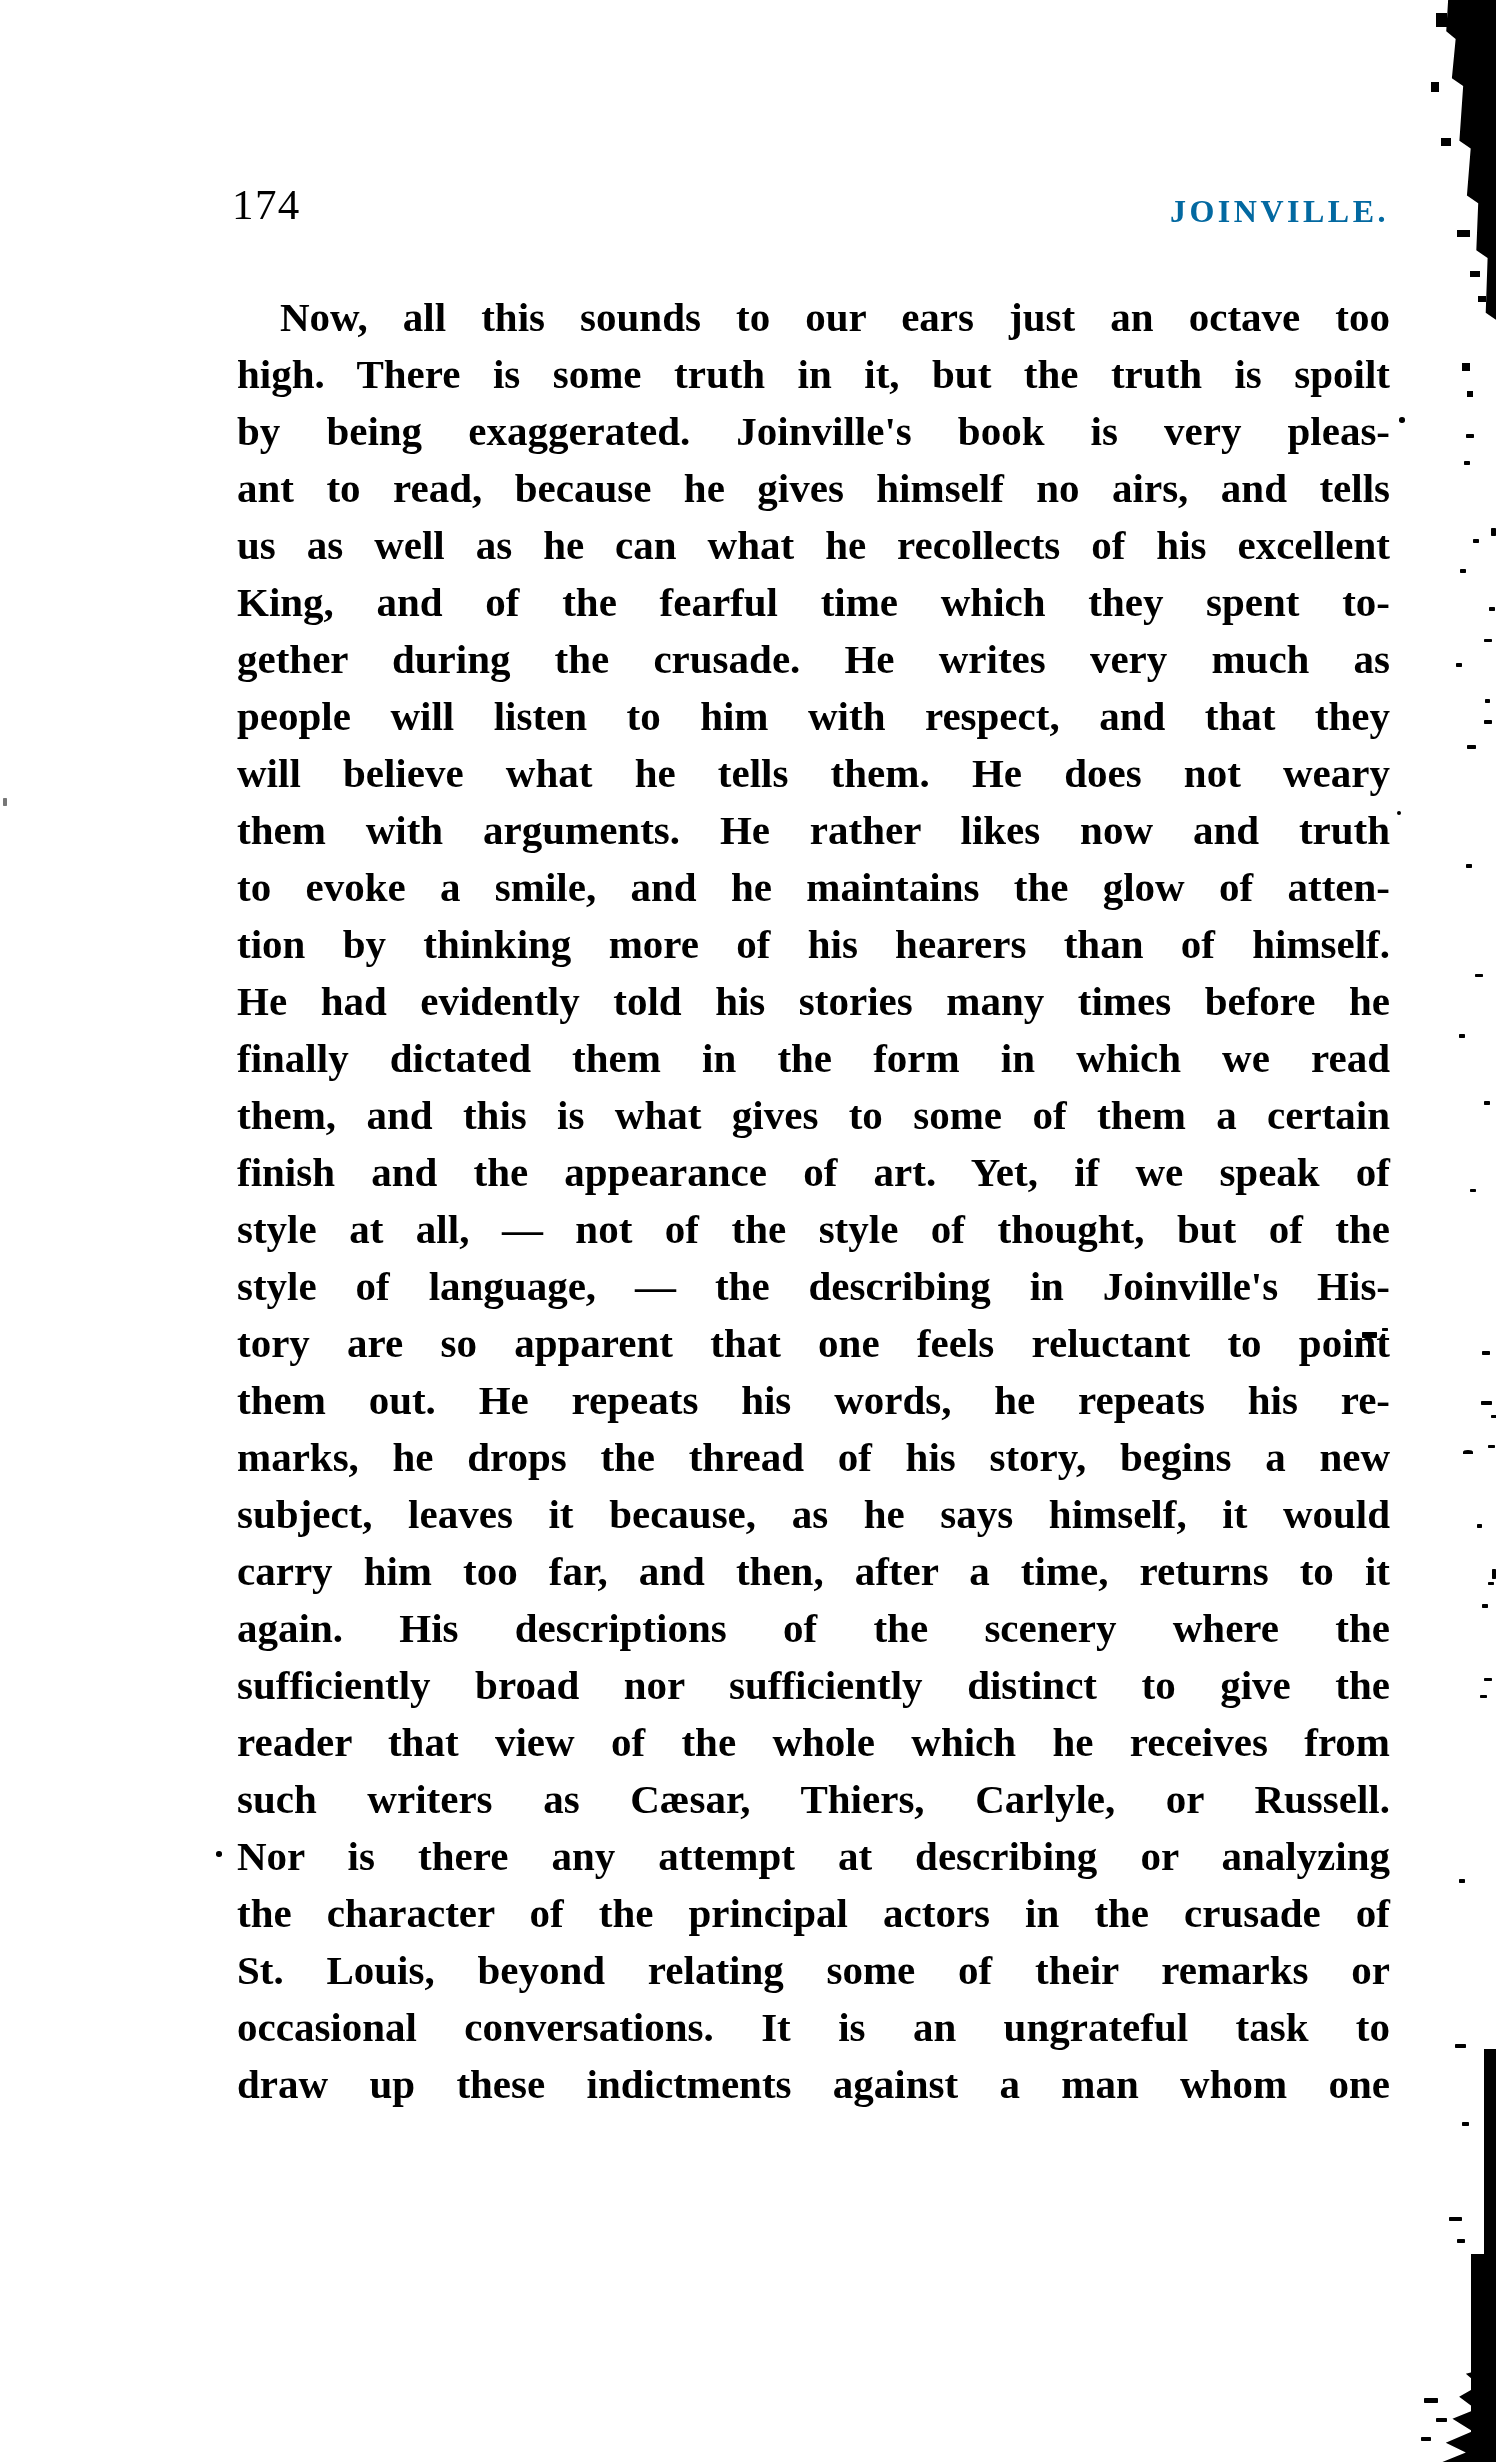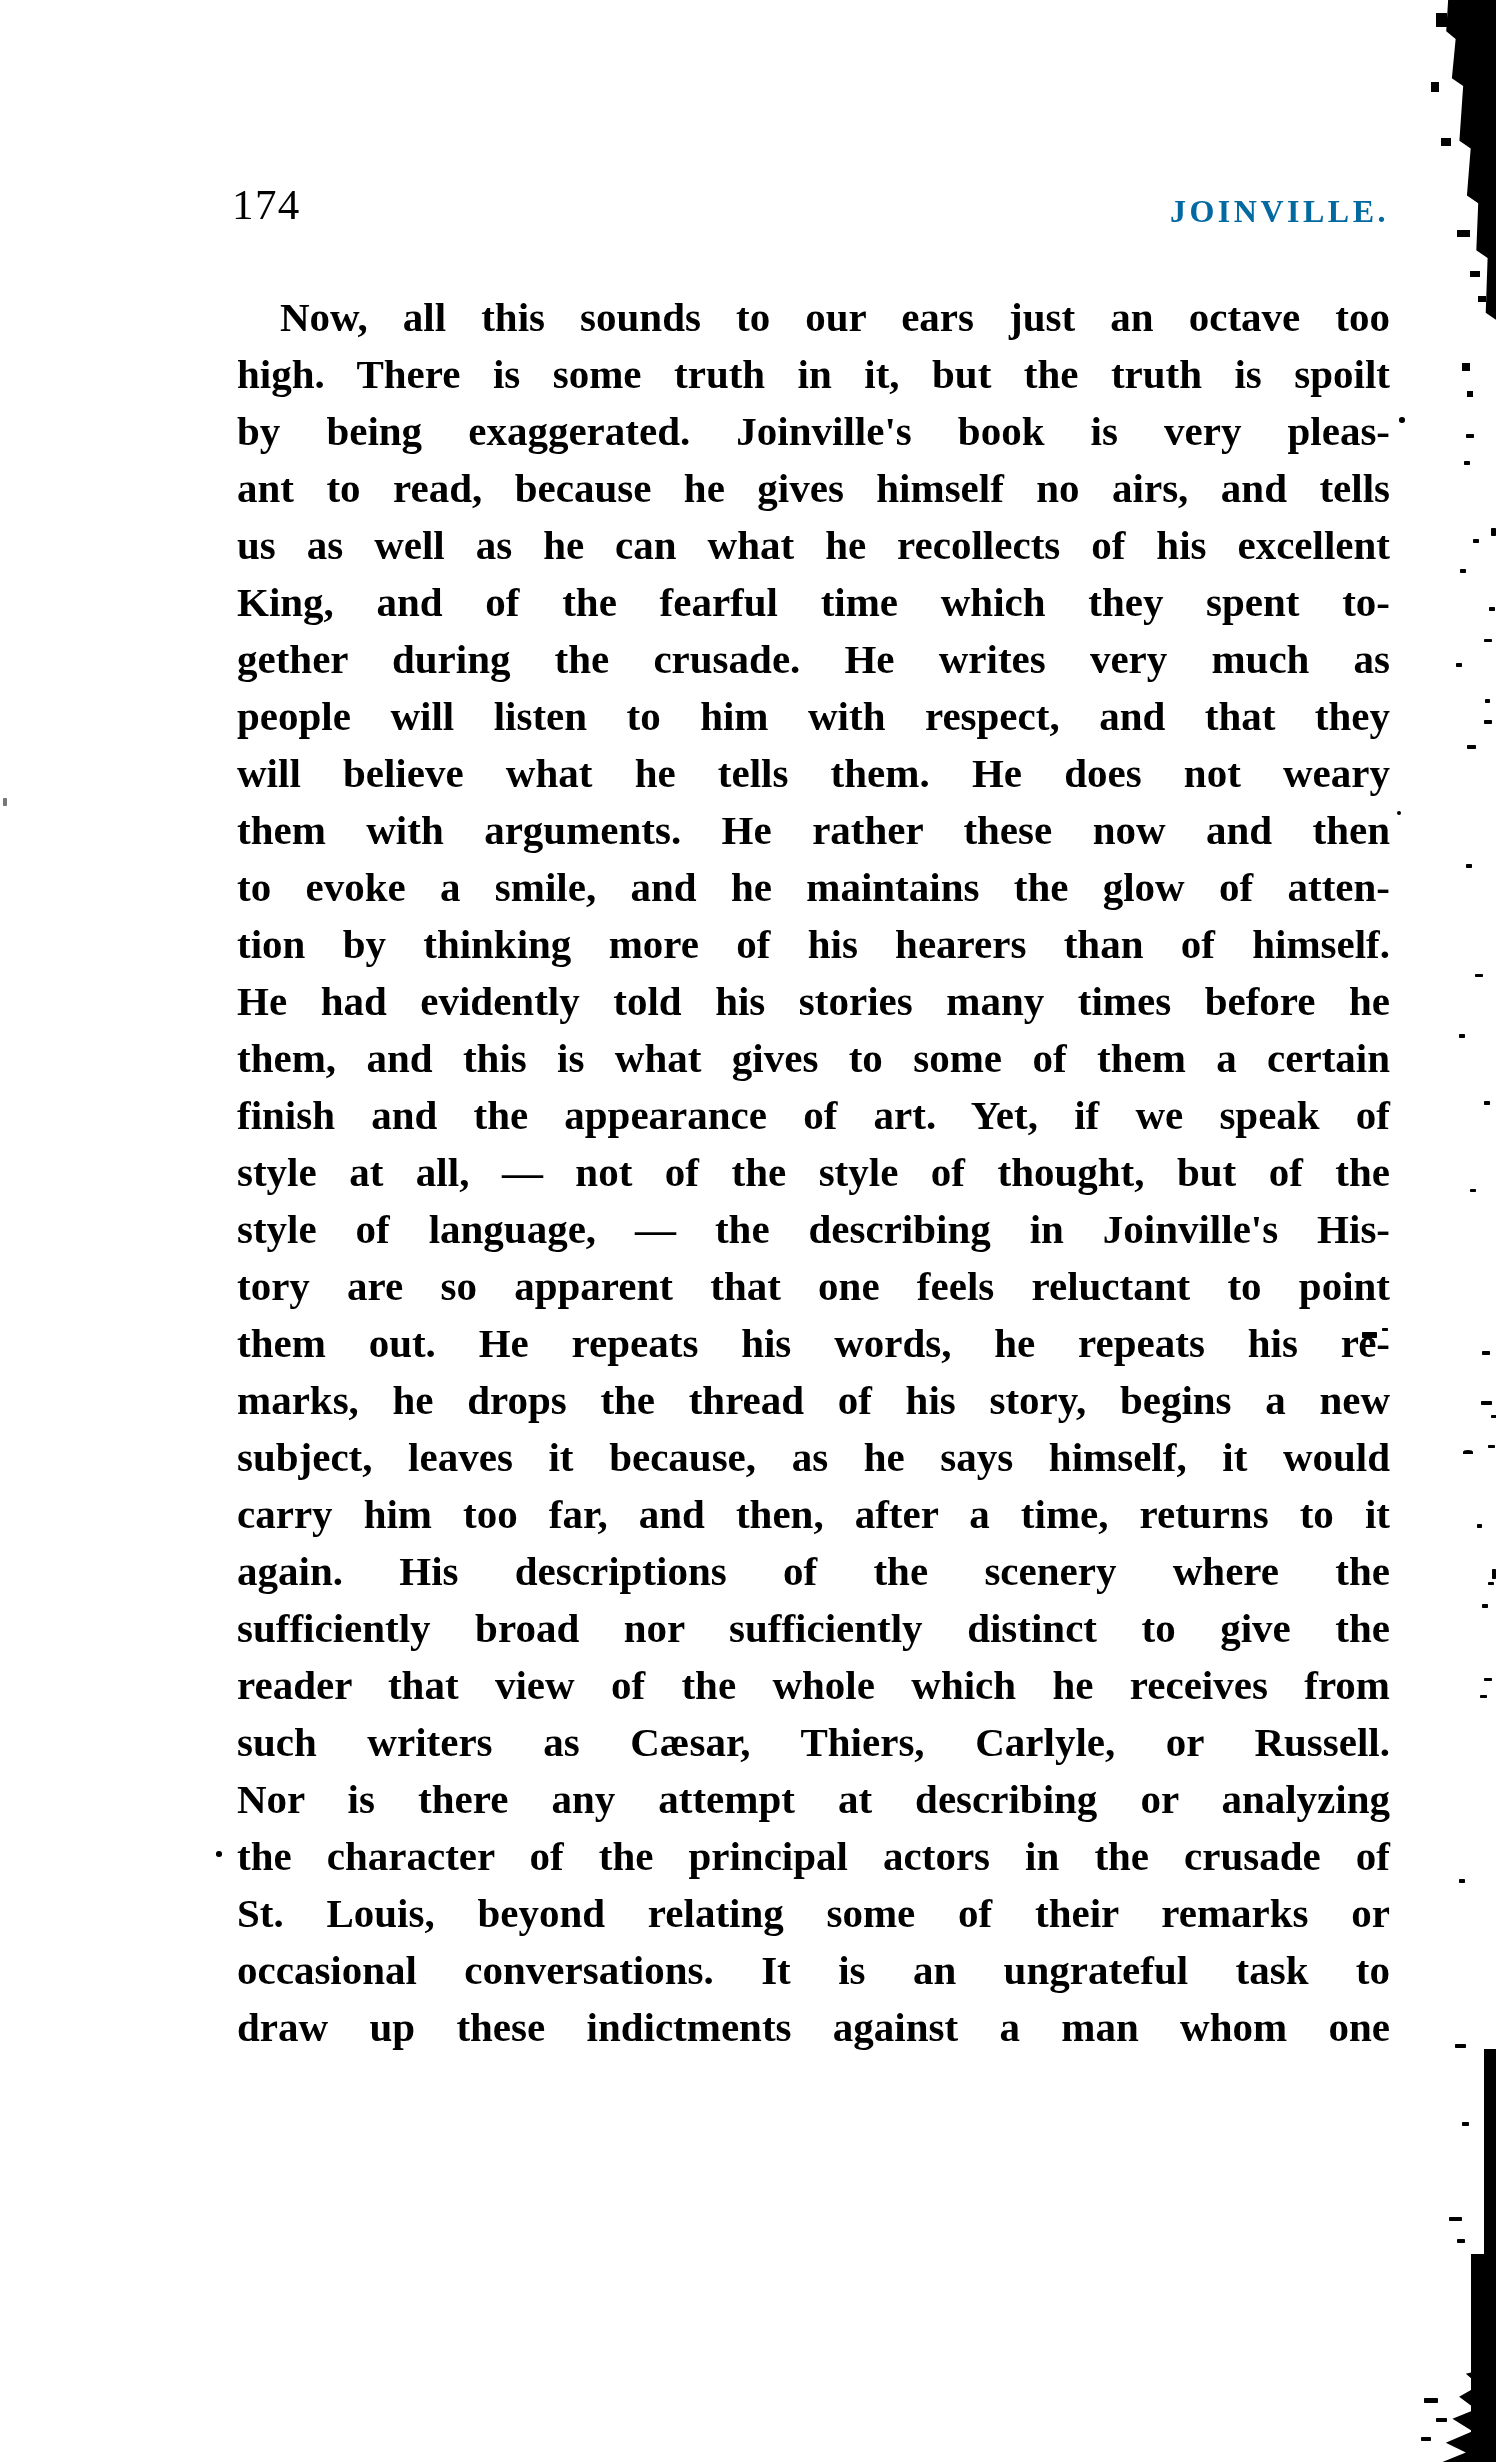--- a/index.html
+++ b/index.html
@@ -80,24 +80,25 @@
   <div class="body-text">
       <div class="text-line indent">Now, all this sounds to our ears just an octave too</div>
       <div class="text-line">high. There is some truth in it, but the truth is spoilt</div>
       <div class="text-line">by being exaggerated. Joinville's book is very pleas-</div>
       <div class="text-line">ant to read, because he gives himself no airs, and tells</div>
       <div class="text-line">us as well as he can what he recollects of his excellent</div>
       <div class="text-line">King, and of the fearful time which they spent to-</div>
       <div class="text-line">gether during the crusade. He writes very much as</div>
       <div class="text-line">people will listen to him with respect, and that they</div>
       <div class="text-line">will believe what he tells them. He does not weary</div>
-      <div class="text-line">them with arguments. He rather these now and then</div>
+      <div class="text-line">them with arguments. He rather likes now and truth</div>
       <div class="text-line">to evoke a smile, and he maintains the glow of atten-</div>
       <div class="text-line">tion by thinking more of his hearers than of himself.</div>
       <div class="text-line">He had evidently told his stories many times before he</div>
+      <div class="text-line">finally dictated them in the form in which we read</div>
       <div class="text-line">them, and this is what gives to some of them a certain</div>
       <div class="text-line">finish and the appearance of art. Yet, if we speak of</div>
       <div class="text-line">style at all, — not of the style of thought, but of the</div>
       <div class="text-line">style of language, — the describing in Joinville's His-</div>
       <div class="text-line">tory are so apparent that one feels reluctant to point</div>
       <div class="text-line">them out. He repeats his words, he repeats his re-</div>
       <div class="text-line">marks, he drops the thread of his story, begins a new</div>
       <div class="text-line">subject, leaves it because, as he says himself, it would</div>
       <div class="text-line">carry him too far, and then, after a time, returns to it</div>
       <div class="text-line">again. His descriptions of the scenery where the</div>

